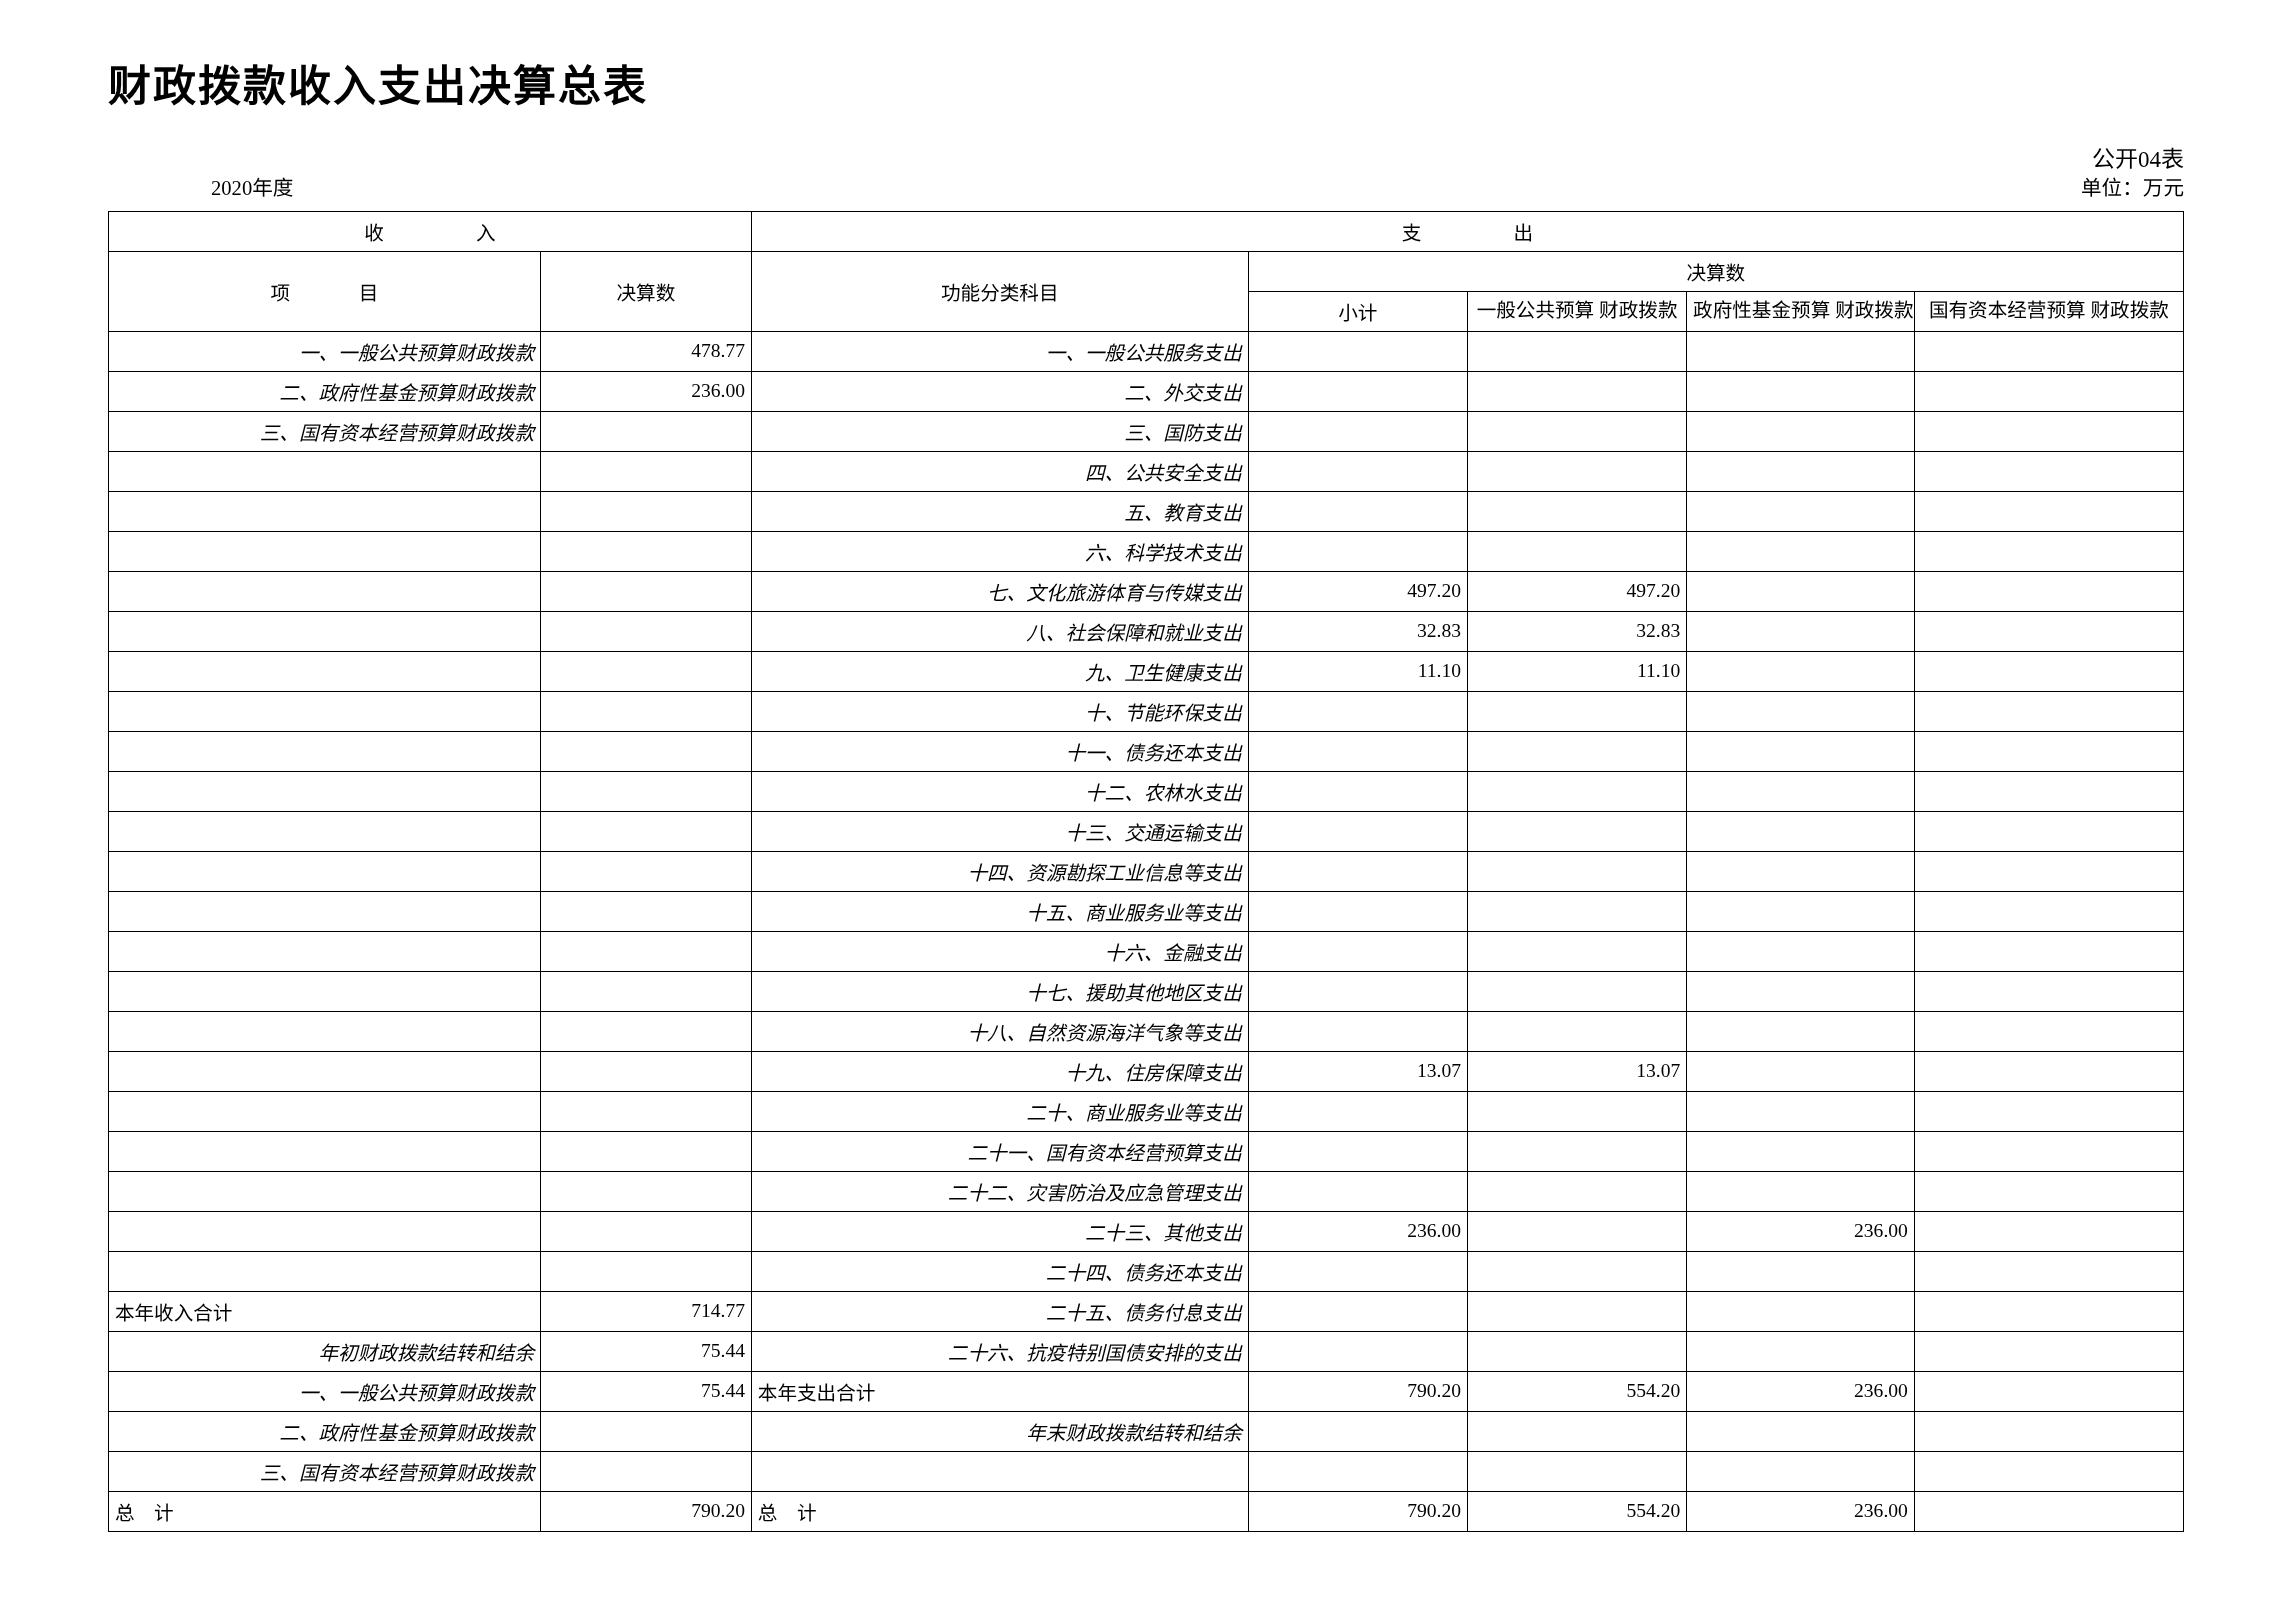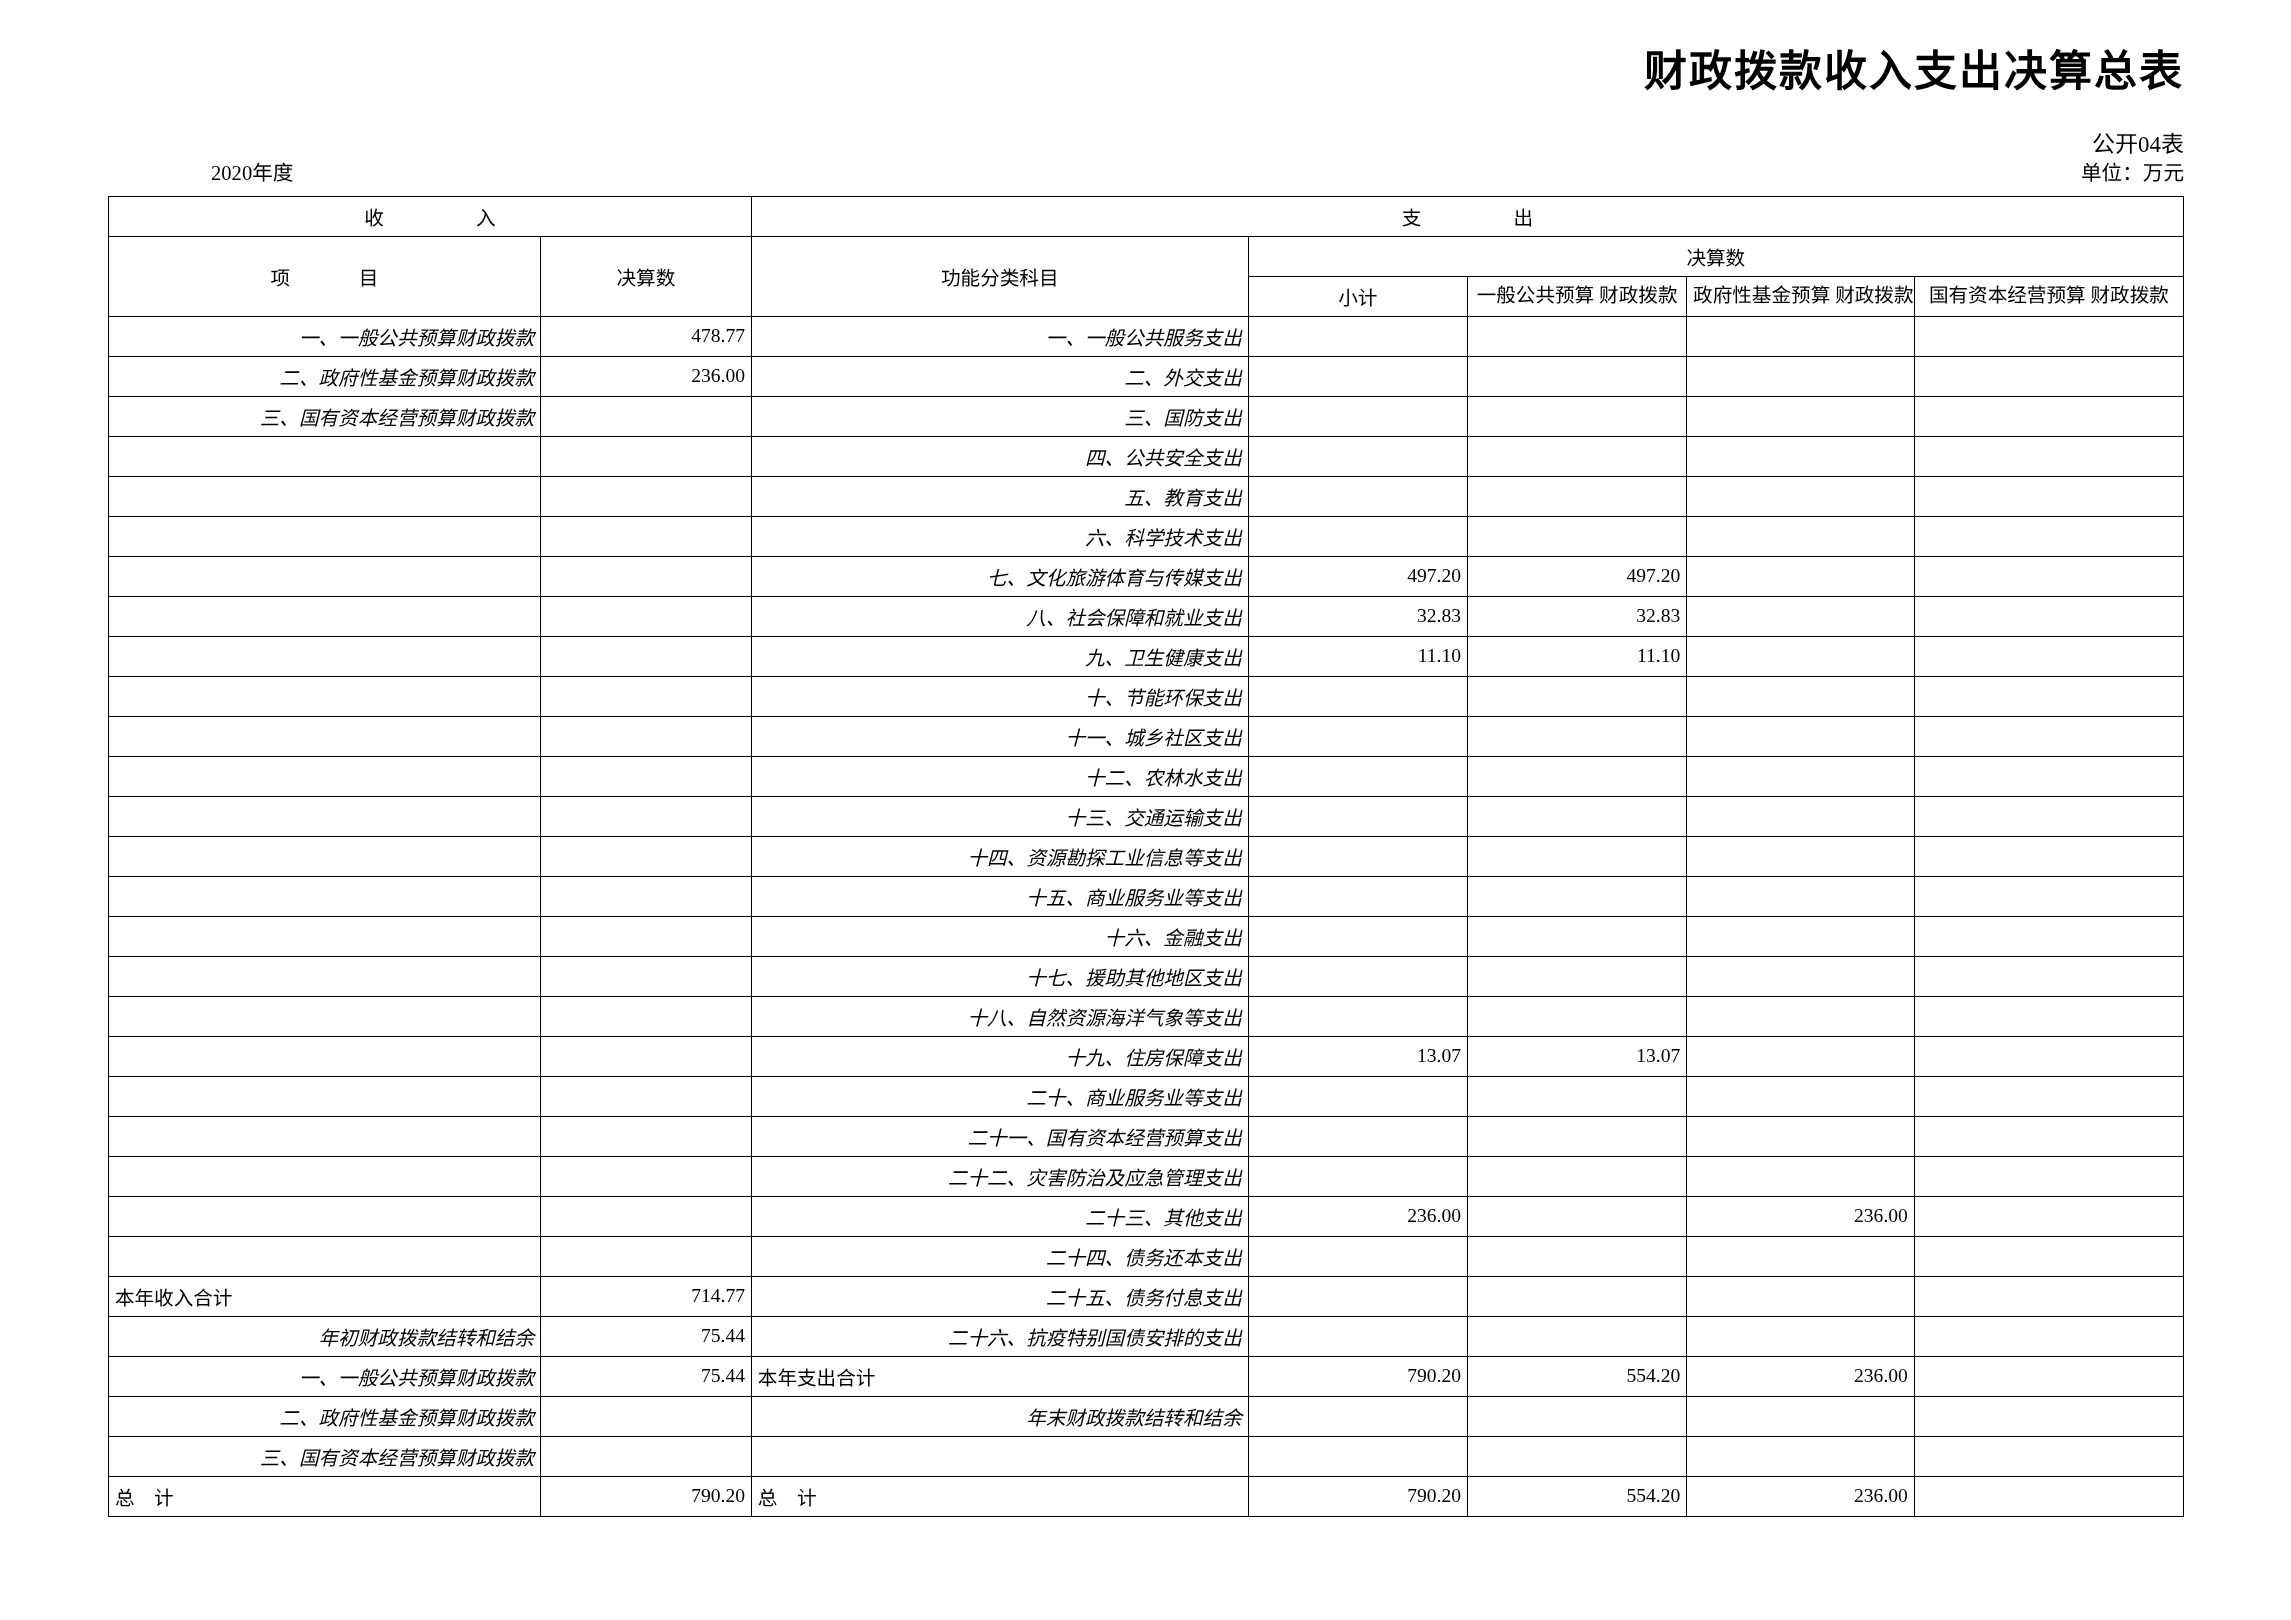--- a/index.html
+++ b/index.html
@@ -15,25 +15,25 @@
     -webkit-font-smoothing: antialiased;
   }
   .page {
     position: relative;
     width: 2292px;
     height: 1620px;
     box-sizing: border-box;
     padding: 0 108px;
   }
   .doc-title {
-    text-align: right;
+    text-align: left;
     font-size: 43px;
     font-weight: bold;
     letter-spacing: 2px;
-    padding-top: 36px;
+    padding-top: 51px;
     font-family: "Liberation Sans", "DejaVu Sans", sans-serif;
   }
   .meta-top-right {
     text-align: right;
     font-size: 23px;
     margin-top: 27.4px;
     height: 25.5px;
   }
   .meta-row {
     display: flex;
@@ -248,21 +248,21 @@
           <td class="cell-num"></td>
           <td class="cell-text">十、节能环保支出</td>
           <td class="cell-num"></td>
           <td class="cell-num"></td>
           <td class="cell-num"></td>
           <td class="cell-num"></td>
         </tr>
         <tr>
           <td class="cell-text"></td>
           <td class="cell-num"></td>
-          <td class="cell-text">十一、城乡社区支出</td>
+          <td class="cell-text">十一、债务还本支出</td>
           <td class="cell-num"></td>
           <td class="cell-num"></td>
           <td class="cell-num"></td>
           <td class="cell-num"></td>
         </tr>
         <tr>
           <td class="cell-text"></td>
           <td class="cell-num"></td>
           <td class="cell-text">十二、农林水支出</td>
           <td class="cell-num"></td>

